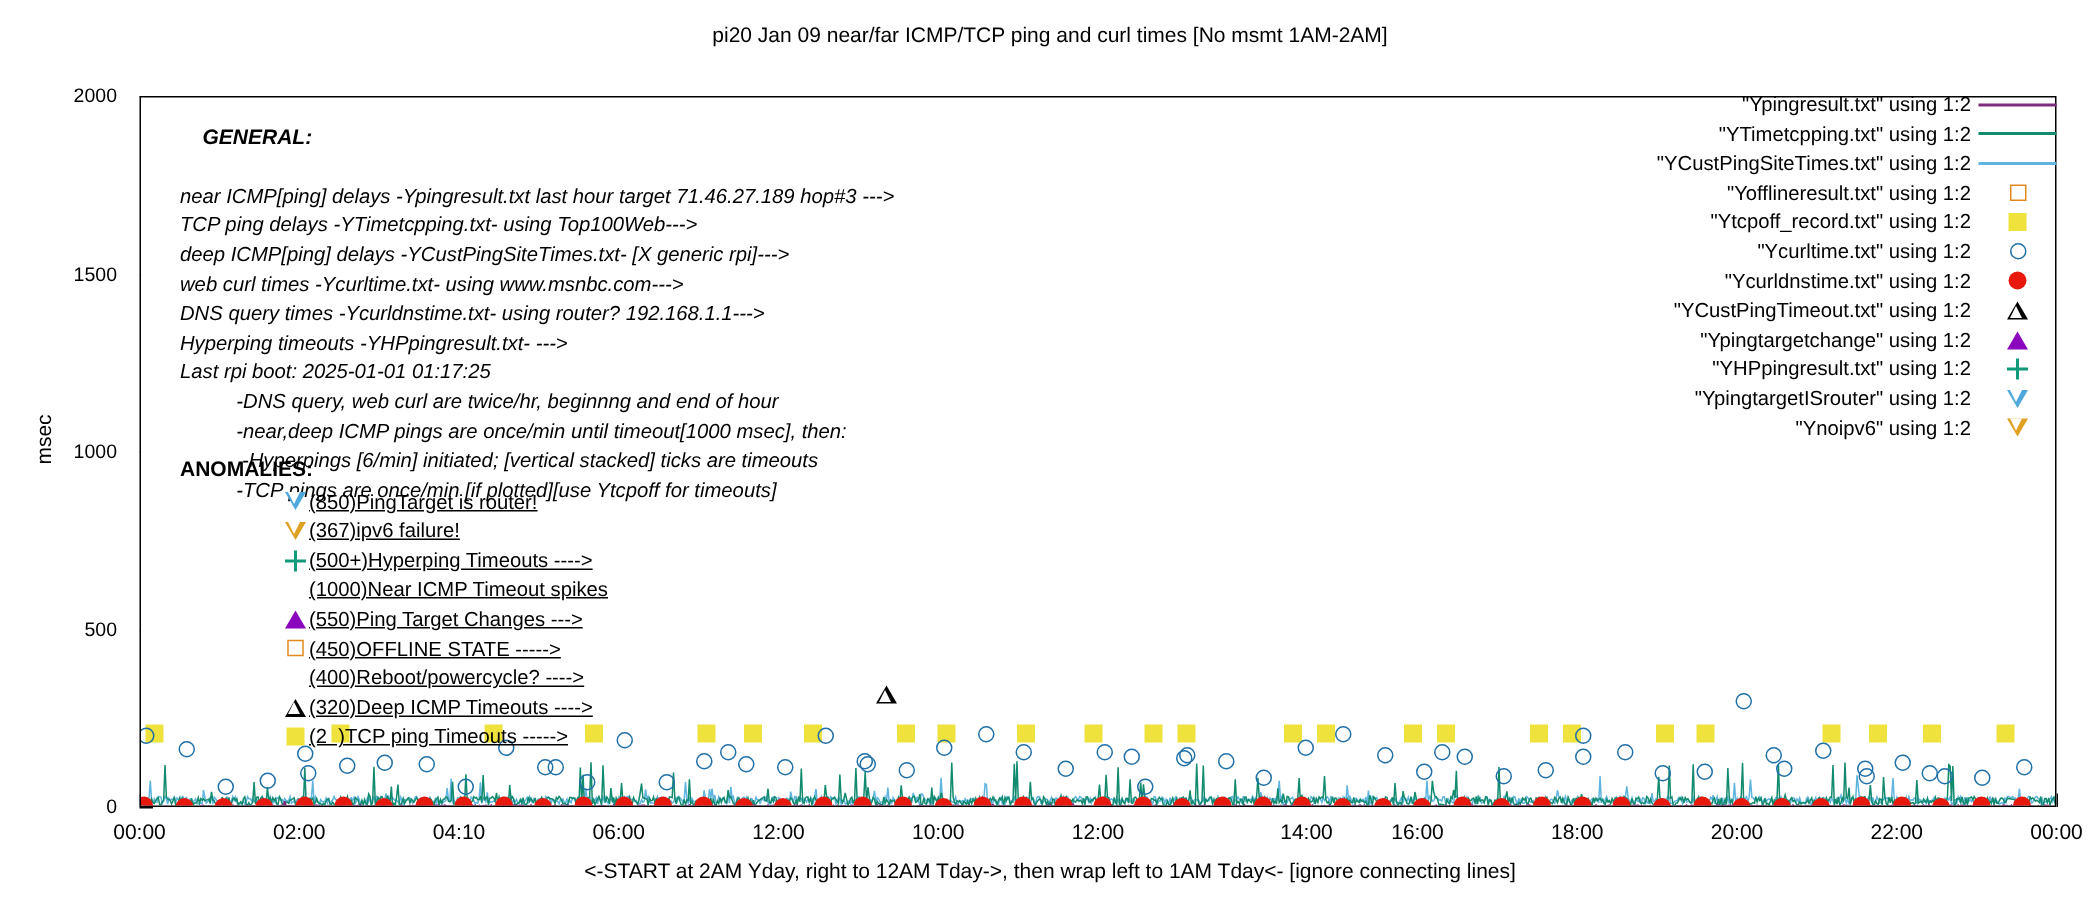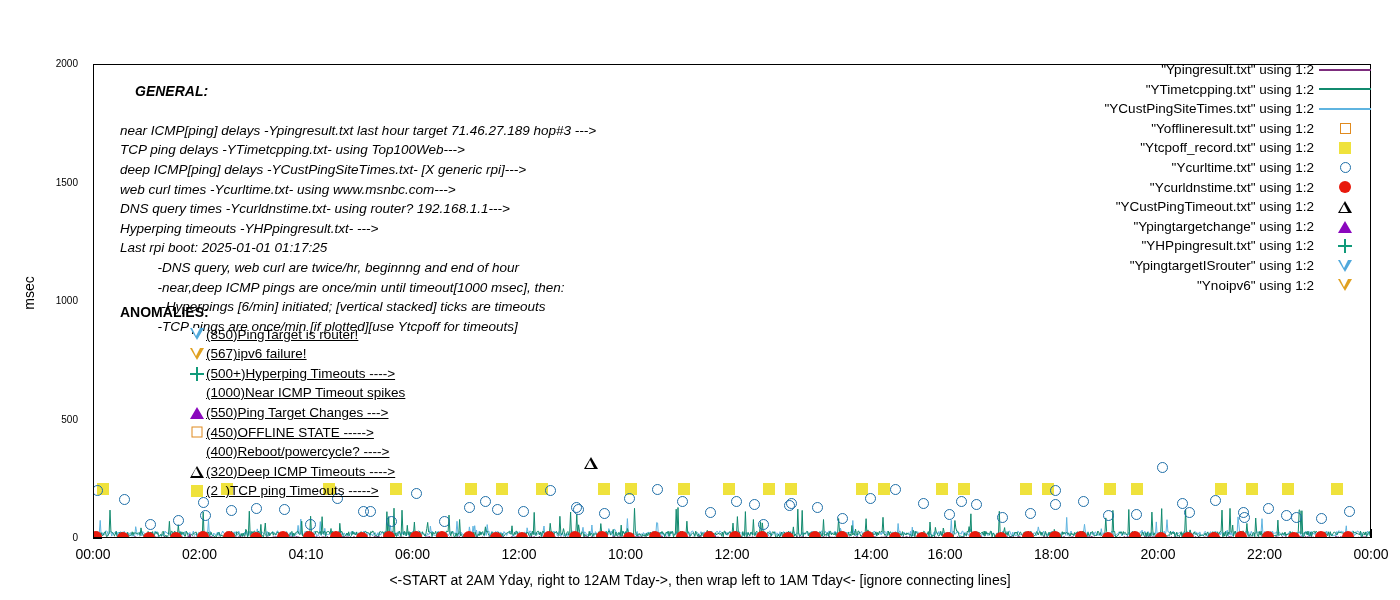--- a/index.html
+++ b/index.html
@@ -18,21 +18,21 @@
 
   
   #plot-frame{
     left:93px;top:64px;width:1278px;height:474px;
     border:1px solid #000;box-sizing:border-box;
     background:#fff;overflow:hidden;
   }
 
   
   .ytick-label{
-    width:60px;text-align:right;font-size:10px;line-height:14px;
+    width:60px;text-align:right;font-size:13px;line-height:14px;
   }
   .ytick-mark{width:9px;height:1px;background:#000;}
   .xtick-label{
     font-size:14px;line-height:14px;text-align:center;width:70px;
   }
   .xtick-mark{width:1px;height:9px;background:#000;}
   #ylabel{
     left:-16px;top:285px;width:90px;text-align:center;font-size:14px;
     transform:rotate(-90deg);transform-origin:center center;
   }
@@ -86,20 +86,21 @@
 
   
   #data-layer{position:absolute;left:0;top:0;width:1278px;height:474px;}
   .marker{position:absolute;}
 </style>
 </head>
 <body>
 
 <div id="stage">
 
+  <div class="abs" id="chart-title">pi20 Jan 09  near/far ICMP/TCP ping and curl times [No msmt 1AM-2AM]</div>
 
   <div class="abs" id="ylabel">msec</div>
 
   <div id="y-axis">
       <div class="abs ytick-label" style="left: 18px; top: 531px;">0</div>
       <div class="abs ytick-mark" style="left: 93px; top: 538px;"></div>
       <div class="abs ytick-label" style="left: 18px; top: 412.5px;">500</div>
       <div class="abs ytick-mark" style="left: 93px; top: 419.5px;"></div>
       <div class="abs ytick-label" style="left: 18px; top: 294px;">1000</div>
       <div class="abs ytick-mark" style="left: 93px; top: 301px;"></div>
@@ -284,21 +285,21 @@
       </div>
   </div>
 
   <div class="abs" id="general-block">
     <span class="hdr">GENERAL:</span>
   <div>near ICMP[ping] delays -Ypingresult.txt last hour target 71.46.27.189 hop#3 ---&gt;</div><div>TCP ping delays -YTimetcpping.txt- using Top100Web---&gt;</div><div>deep ICMP[ping] delays -YCustPingSiteTimes.txt- [X generic rpi]---&gt;</div><div>web curl times -Ycurltime.txt- using www.msnbc.com---&gt;</div><div>DNS query times -Ycurldnstime.txt- using router? 192.168.1.1---&gt;</div><div>Hyperping timeouts -YHPpingresult.txt- ---&gt;</div><div>Last rpi boot: 2025-01-01 01:17:25</div><div>          -DNS query, web curl are twice/hr, beginnng and end of hour</div><div>          -near,deep ICMP pings are once/min until timeout[1000 msec], then:</div><div>           -Hyperpings [6/min] initiated; [vertical stacked] ticks are timeouts</div><div>          -TCP pings are once/min [if plotted][use Ytcpoff for timeouts]</div></div>
 
   <div class="abs" id="anomalies-block">
     <span class="hdr">ANOMALIES:</span>
   <div class="anom-row"><span class="anom-sym"><span class="tri-dn-cyan" style="position: absolute; left: 50%; top: 50%; transform: translate(-50%, -50%);"></span></span><span class="anom-txt">(850)PingTarget is router!</span></div>
-      <div class="anom-row"><span class="anom-sym"><span class="tri-dn-orng" style="position: absolute; left: 50%; top: 50%; transform: translate(-50%, -50%);"></span></span><span class="anom-txt">(567)ipv6 failure!</span></div>
+      <div class="anom-row"><span class="anom-sym"><span class="tri-dn-orng" style="position: absolute; left: 50%; top: 50%; transform: translate(-50%, -50%);"></span></span><span class="anom-txt">(367)ipv6 failure!</span></div>
       <div class="anom-row"><span class="anom-sym"><span class="plus-teal" style="position: absolute; left: 50%; top: 50%; transform: translate(-50%, -50%);"></span></span><span class="anom-txt">(500+)Hyperping Timeouts ----&gt;</span></div>
       <div class="anom-row"><span class="anom-sym"></span><span class="anom-txt">(1000)Near ICMP Timeout spikes</span></div>
       <div class="anom-row"><span class="anom-sym"><span class="tri-up-fill" style="position: absolute; left: 50%; top: 50%; transform: translate(-50%, -50%);"></span></span><span class="anom-txt">(550)Ping Target Changes ---&gt;</span></div>
       <div class="anom-row"><span class="anom-sym"><span class="sq-open" style="position: absolute; left: 50%; top: 50%; transform: translate(-50%, -50%);"></span></span><span class="anom-txt">(450)OFFLINE STATE -----&gt;</span></div>
       <div class="anom-row"><span class="anom-sym"></span><span class="anom-txt">(400)Reboot/powercycle? ----&gt;</span></div>
       <div class="anom-row"><span class="anom-sym"><span class="tri-up-open" style="position: absolute; left: 50%; top: 50%; transform: translate(-50%, -50%);"></span></span><span class="anom-txt">(320)Deep ICMP Timeouts ----&gt;</span></div>
       <div class="anom-row"><span class="anom-sym"><span class="sq-fill" style="position: absolute; left: 50%; top: 50%; transform: translate(-50%, -50%);"></span></span><span class="anom-txt">(2  )TCP ping Timeouts -----&gt;</span></div>
     </div>
 
   <div class="abs" id="legend">

